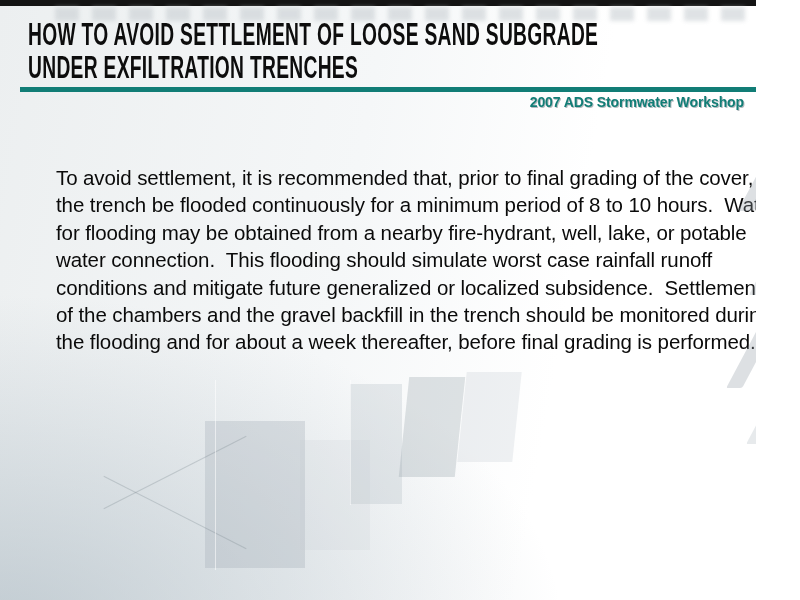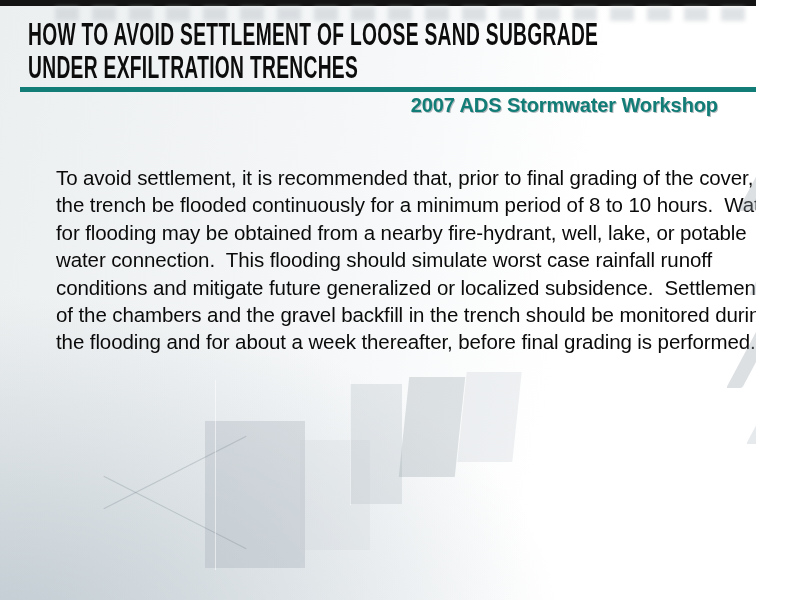--- a/index.html
+++ b/index.html
@@ -51,22 +51,22 @@
     color: var(--title-text);
   }
 
   .title-rule {
     position: absolute; left: 20px; top: 87px;
     width: 760px; height: 5px;
     background: var(--accent-teal);
   }
 
   .subtitle {
-    position: absolute; right: 38px; top: 94px;
-    font-size: 20px; font-weight: bold;
+    position: absolute; right: 12px; top: 94px;
+    font-size: 14px; font-weight: bold;
     letter-spacing: -0.1px;
     color: var(--accent-teal);
     text-shadow: 1px 1px 0 rgba(120,132,138,0.55);
     white-space: nowrap;
     text-align: center;
   }
 
   .body-text {
     position: absolute; left: 56px; top: 164px;
     width: 724px;

